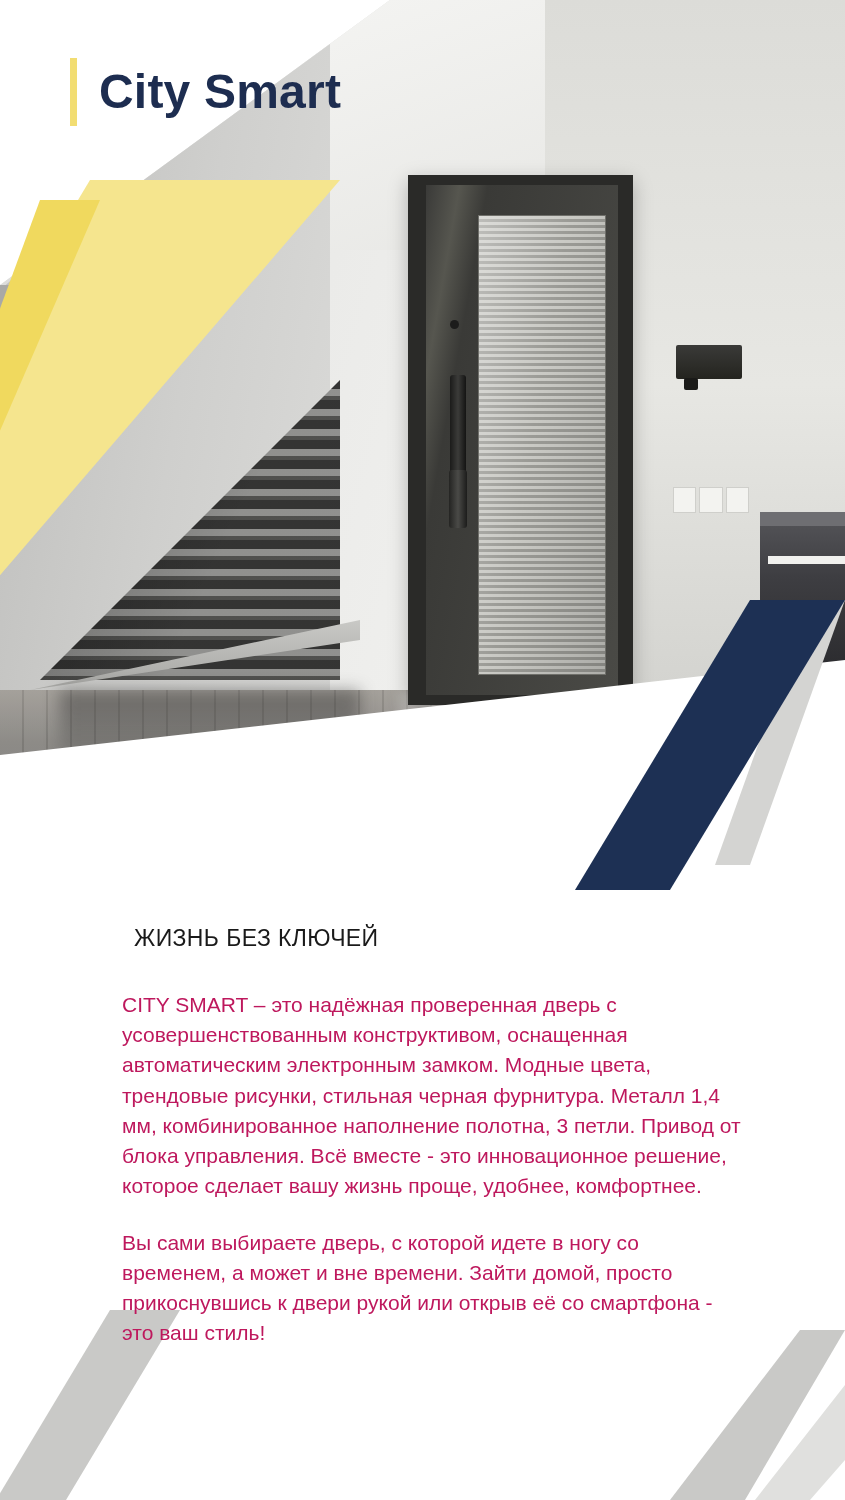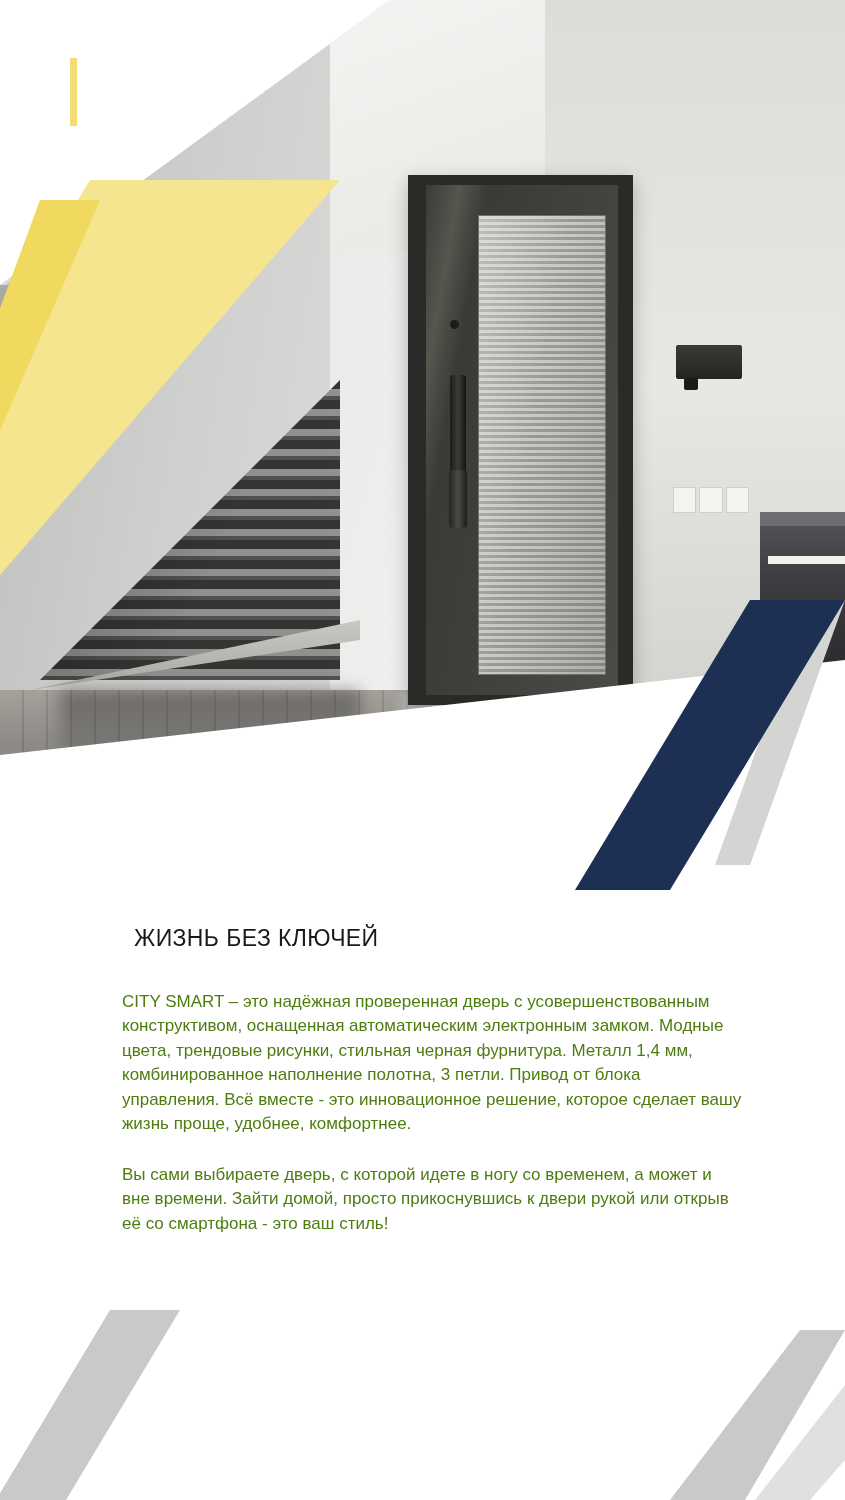--- a/index.html
+++ b/index.html
@@ -277,23 +277,23 @@
   }
   .headline {
     font-size: 23px;
     font-weight: 400;
     color: #1a1a1a;
     letter-spacing: 0.4px;
     margin-bottom: 38px;
     margin-left: 12px;
   }
   .body-par {
-    font-size: 17px;
+    font-size: 21px;
     line-height: 1.44;
-    color: #4d7c0f;
+    color: #be185d;
     margin-bottom: 26px;
   }
   .body-par:last-child { margin-bottom: 0; }
 
   
   .bl-grey {
     position: absolute; left: -10px; bottom: -10px; width: 190px; height: 200px;
     z-index: 18;
   }
   .bl-grey .g1 {
@@ -376,20 +376,21 @@
 
   <div class="grey-stripe">
       <div class="gy"></div>
     </div>
   <div class="navy-stripe">
       <div class="nv"></div>
     </div>
 
   <div class="logo-block">
     <div class="logo-bar"></div>
+    <div class="logo-text">City Smart</div>
   </div>
 
   <div class="content">
     <h1 class="headline">ЖИЗНЬ БЕЗ КЛЮЧЕЙ</h1>
     <p class="body-par">CITY SMART – это надёжная проверенная дверь с усовершенствованным конструктивом, оснащенная автоматическим электронным замком. Модные цвета, трендовые рисунки, стильная черная фурнитура. Металл 1,4 мм, комбинированное наполнение полотна, 3 петли. Привод от блока управления. Всё вместе - это инновационное решение, которое сделает вашу жизнь проще, удобнее, комфортнее.</p>
     <p class="body-par">Вы сами выбираете дверь, с которой идете в ногу со временем, а может и вне времени. Зайти домой, просто прикоснувшись к двери рукой или открыв её со смартфона - это ваш стиль!</p>
   </div>
 
   <div class="bl-grey">
       <div class="g1"></div>

